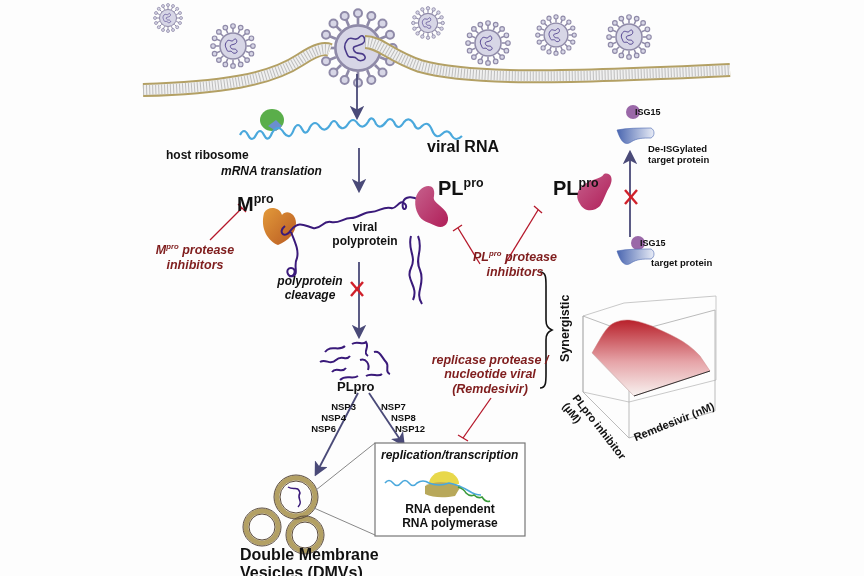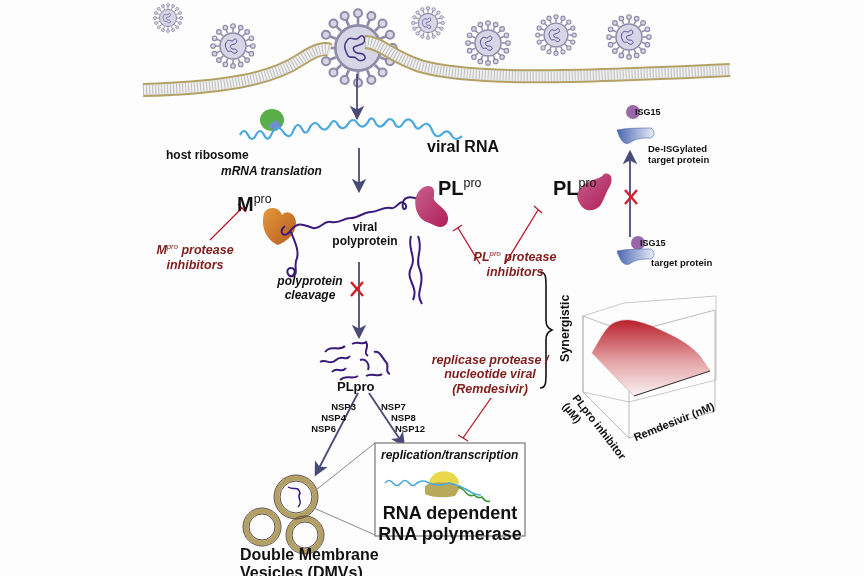--- a/index.html
+++ b/index.html
@@ -2,21 +2,21 @@
 <html><head>
 <meta charset="utf-8">
 <style>
   html, body { margin:0; padding:0; background:#fdfdfd; }
   #stage { position:relative; width:864px; height:576px; overflow:hidden; background:#fdfdfd; font-family:"Liberation Sans", sans-serif; }
   svg.bg { position:absolute; left:0; top:0; }
   .lbl { position:absolute; font-family:"Liberation Sans", sans-serif; font-weight:bold; color:#111; white-space:nowrap; line-height:1.15; }
   .red { color:#7f1d1d; font-style:italic; }
   .ital { font-style:italic; }
   .center { text-align:center; }
-  .sup { font-size:0.62em; vertical-align:super; font-weight:normal; }
+  .sup { font-size:0.62em; vertical-align:super; font-weight:bold; }
   .rot-syn { position:absolute; transform:rotate(-90deg); transform-origin:left top; }
 </style>
 </head>
 <body>
 
 <div id="stage">
 <svg class="bg" width="864" height="576" viewBox="0 0 864 576">
   <defs>
     <linearGradient id="gMpro" x1="0" y1="0" x2="1" y2="1">
       <stop offset="0" stop-color="#e39a3a"></stop>
@@ -226,21 +226,21 @@
   <div style="padding-right:24px">NSP4</div>
   <div style="padding-right:34px">NSP6</div>
 </div>
 <div class="lbl" style="left:381px;top:402px;font-size:9.5px;">
   <div>NSP7</div>
   <div style="padding-left:10px">NSP8</div>
   <div style="padding-left:14px">NSP12</div>
 </div>
 
 <div class="lbl ital" style="left:381px;top:449px;font-size:12px;">replication/transcription</div>
-<div class="lbl center" style="left:375px;top:503px;width:150px;font-size:18px;">
+<div class="lbl center" style="left:375px;top:503px;width:150px;font-size:12px;">
       <div>RNA dependent</div>
       <div>RNA polymerase</div>
     </div>
 
 <div class="lbl center" style="left:240px;top:546px;width:110px;font-size:16px;">
       <div>Double Membrane</div>
       <div>Vesicles (DMVs)</div>
     </div>
 
 <div class="lbl red center" style="left:430px;top:353px;width:120px;font-size:12.5px;">

